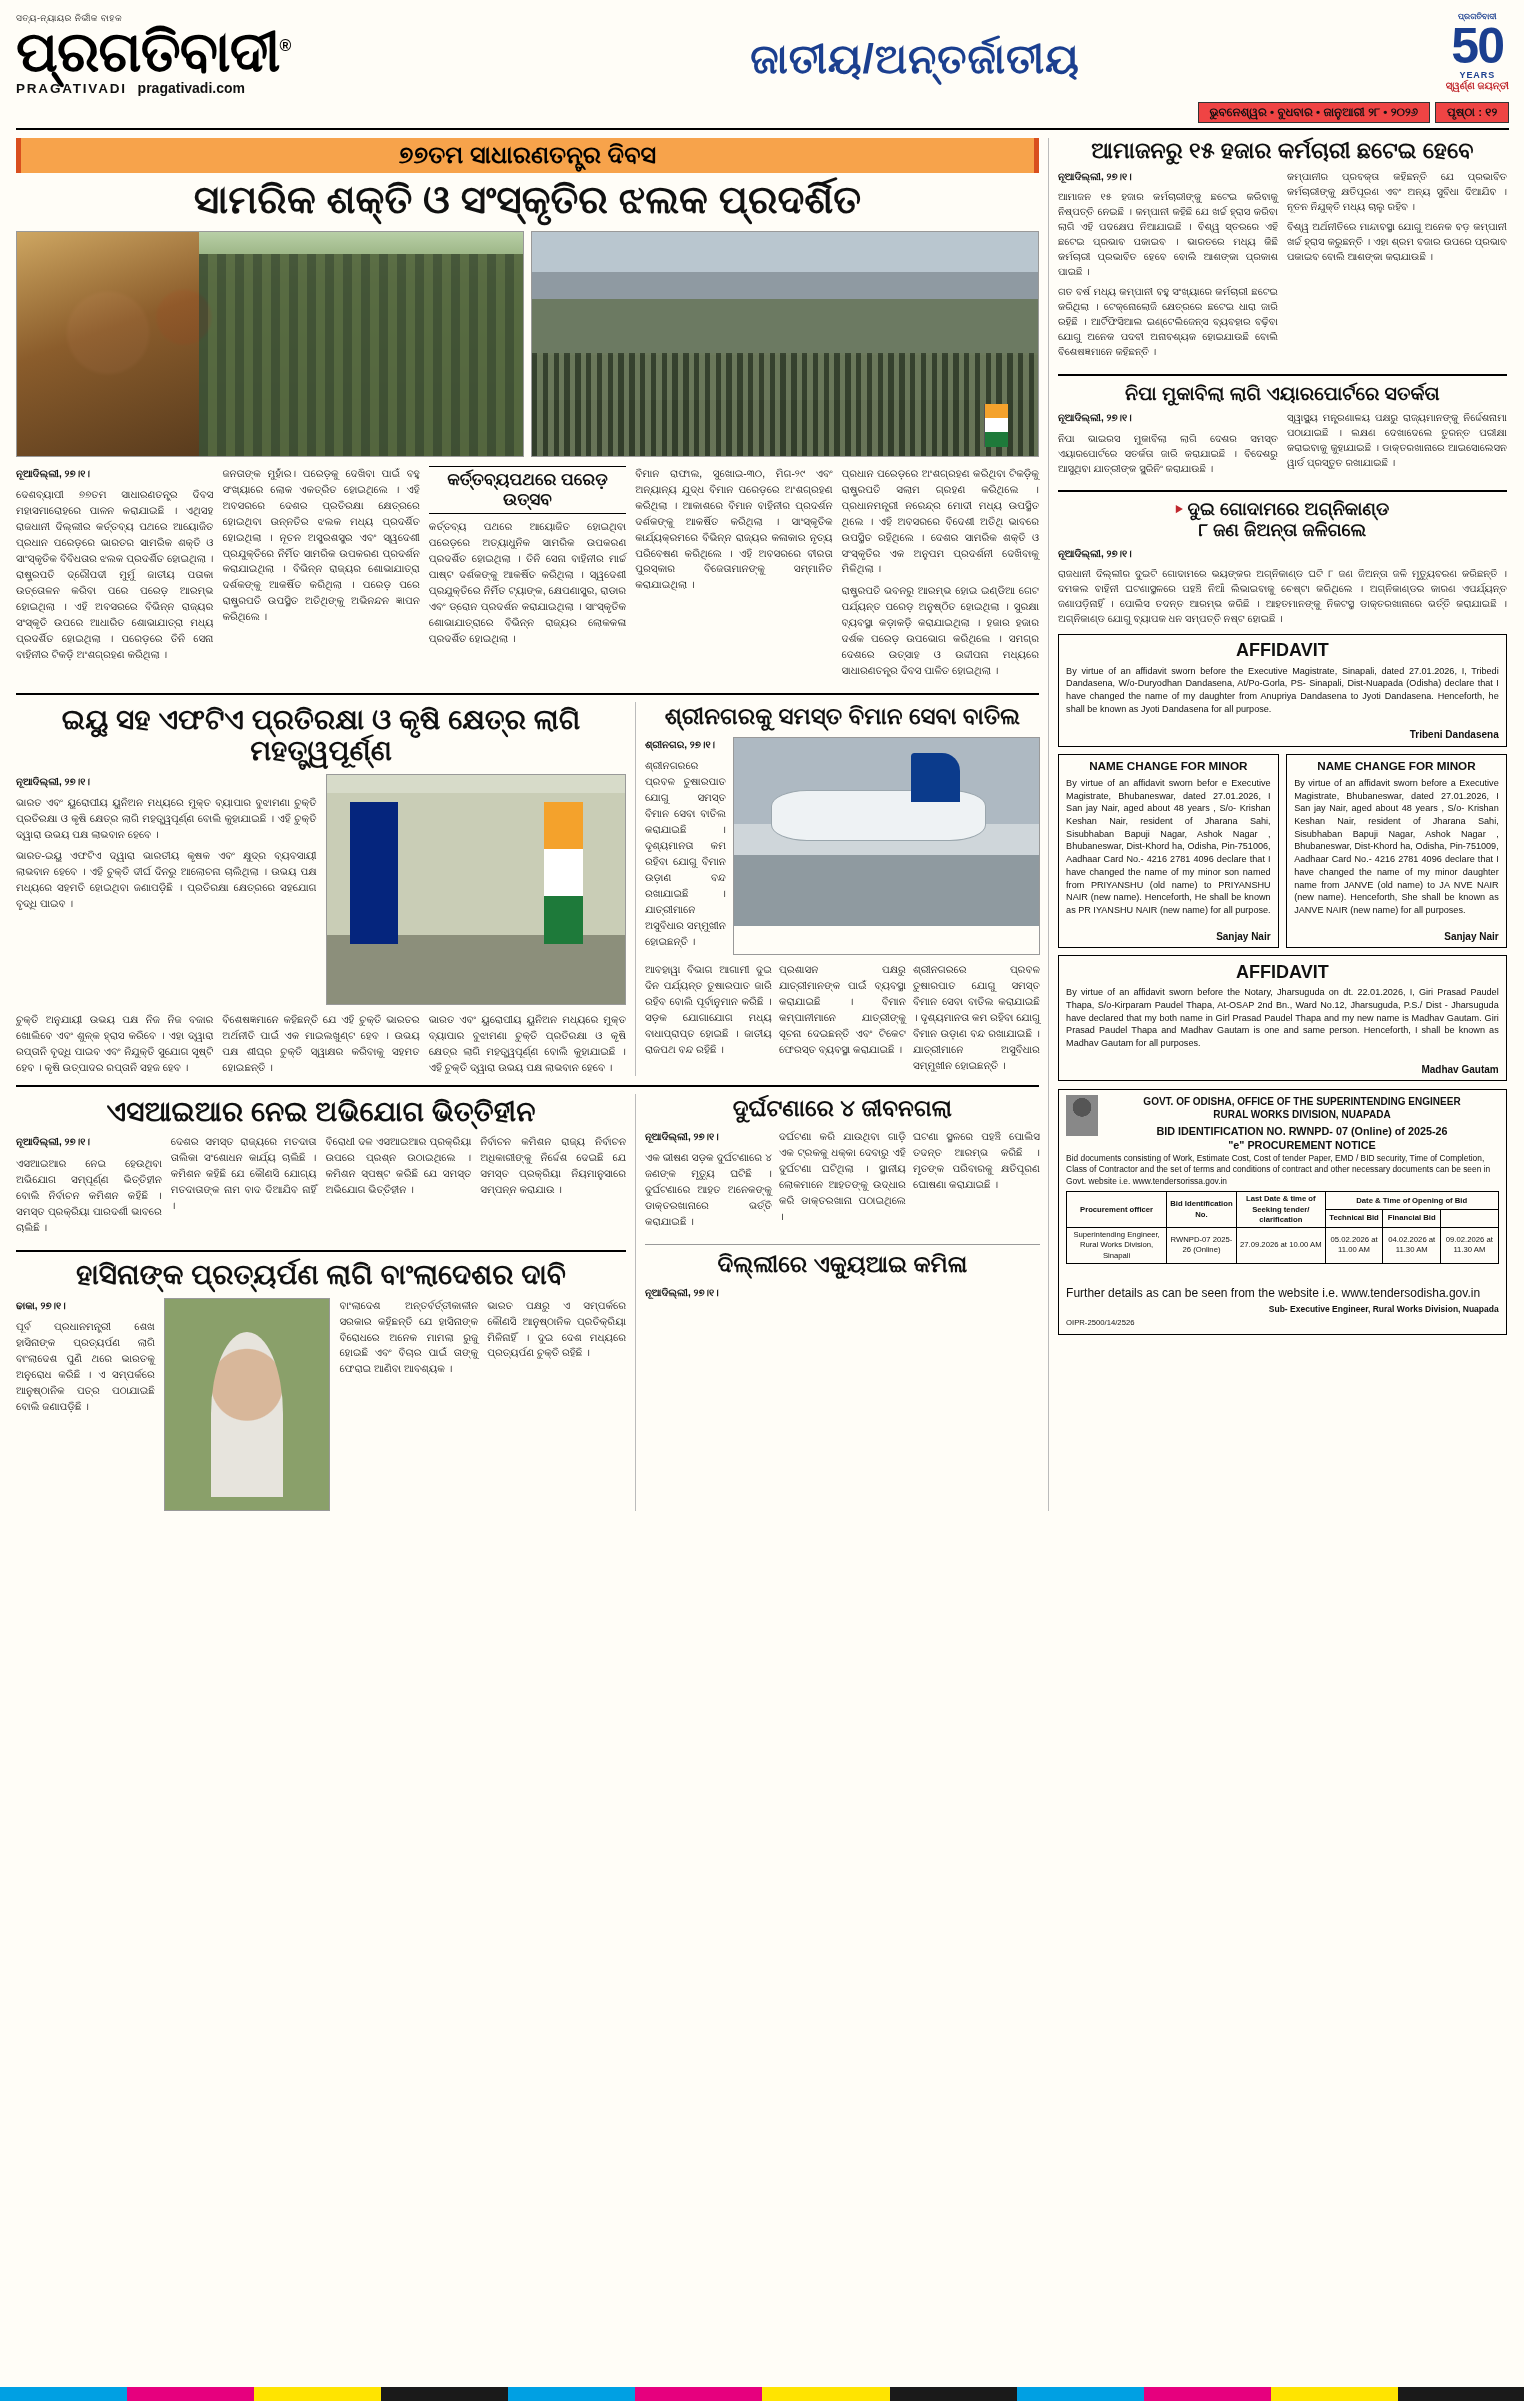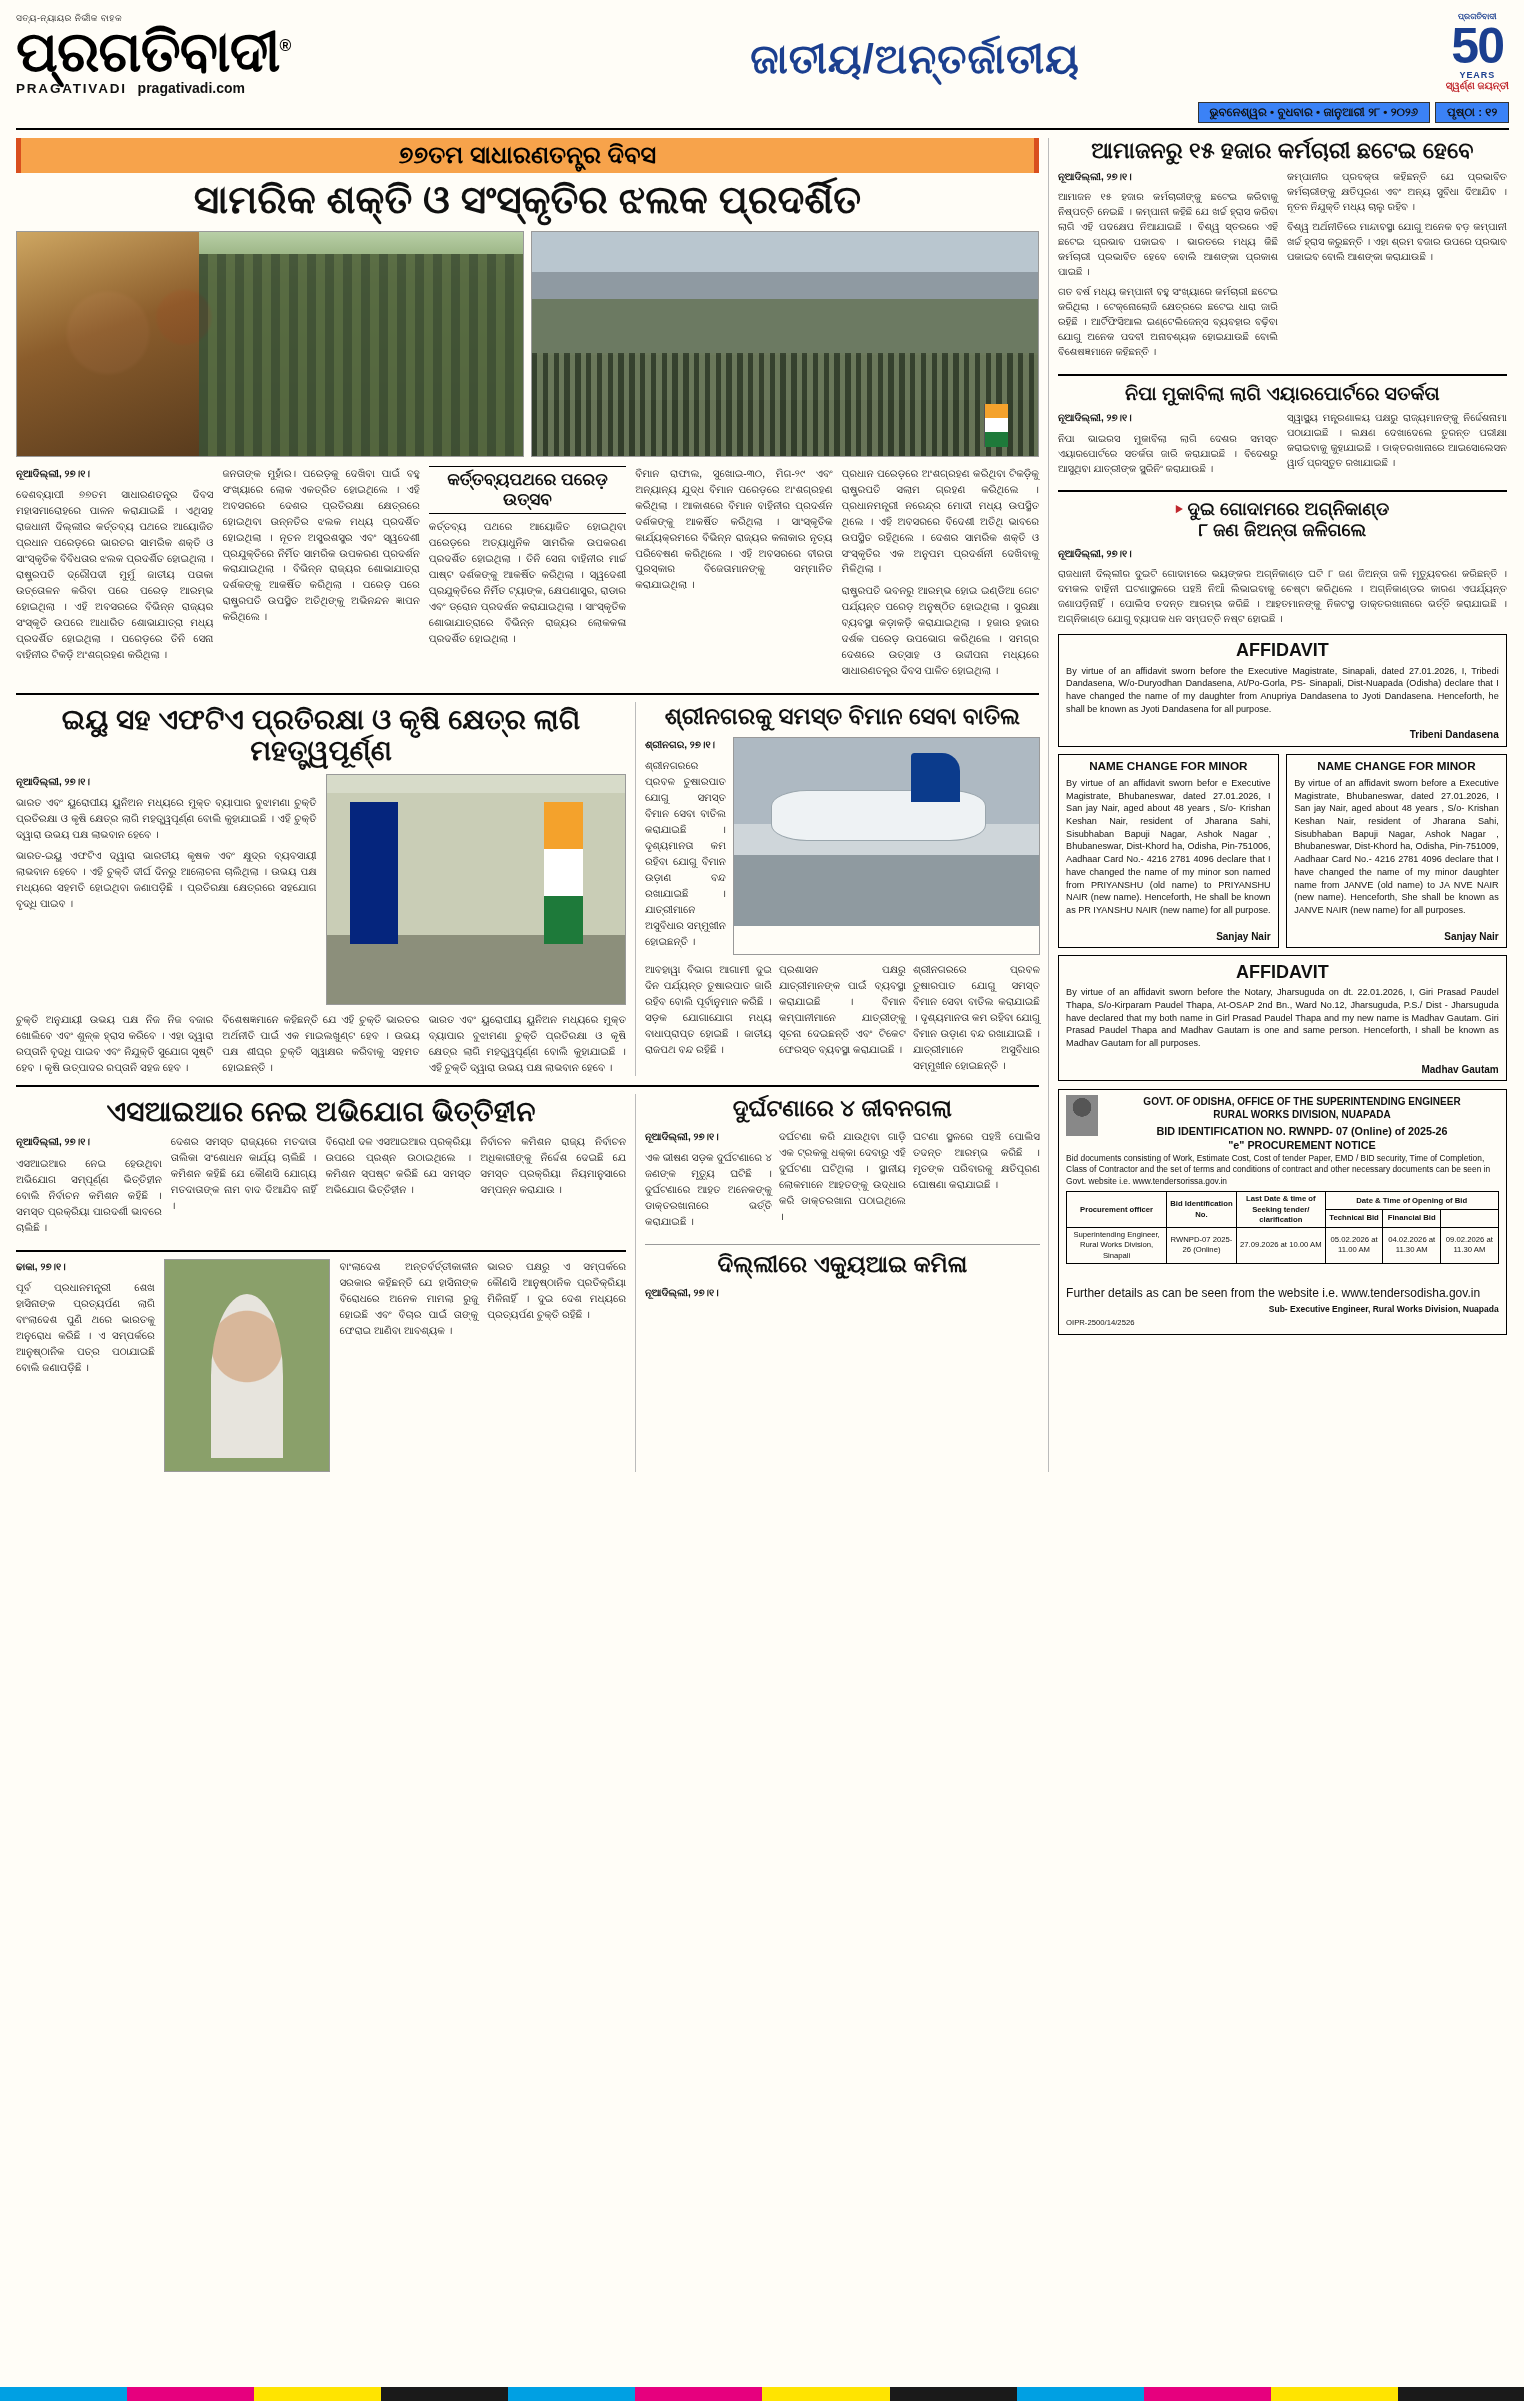--- a/index.html
+++ b/index.html
@@ -48,21 +48,21 @@
   .anniv .num { font-size:50px; font-weight:bold; color:#1b3f8f; letter-spacing:-1.8px; }
   .anniv .yrs { font-size:9px; font-weight:bold; color:#1b3f8f; letter-spacing:0.9px; }
   .anniv .od { font-size:10px; color:#c0272d; font-weight:bold; margin-top:1.8px;}
 
   .dateline {
     display:flex; justify-content:flex-end; gap:0; align-items:stretch;
     margin-top:3.6px;
   }
   .dateline .cell {
     border:0.9px solid #333; padding:2.7px 10.8px; font-size:11.7px; font-weight:bold;
-    background:#3b82f6; margin-left:5.4px;
+    background:#ef4444; margin-left:5.4px;
   }
   .rulebar { height:2.7px; background:#000; margin-top:4.5px; }
 
   
   .grid {
     display:grid;
     grid-template-columns: 1023px 0.9px 449px;
     gap:0 9px;
     margin-top:7.2px;
   }
@@ -368,20 +368,21 @@
               <p><span class="byline">ନୂଆଦିଲ୍ଲୀ, ୨୭।୧।</span></p>
               <p>ଏସଆଇଆର ନେଇ ହେଉଥିବା ଅଭିଯୋଗ ସମ୍ପୂର୍ଣ୍ଣ ଭିତ୍ତିହୀନ ବୋଲି ନିର୍ବାଚନ କମିଶନ କହିଛି । ସମସ୍ତ ପ୍ରକ୍ରିୟା ପାରଦର୍ଶୀ ଭାବରେ ଚାଲିଛି ।</p>
             </div>
             <div class="col">ଦେଶର ସମସ୍ତ ରାଜ୍ୟରେ ମତଦାତା ତାଲିକା ସଂଶୋଧନ କାର୍ଯ୍ୟ ଚାଲିଛି । କମିଶନ କହିଛି ଯେ କୌଣସି ଯୋଗ୍ୟ ମତଦାତାଙ୍କ ନାମ ବାଦ ଦିଆଯିବ ନାହିଁ ।</div>
             <div class="col">ବିରୋଧୀ ଦଳ ଏସଆଇଆର ପ୍ରକ୍ରିୟା ଉପରେ ପ୍ରଶ୍ନ ଉଠାଇଥିଲେ । କମିଶନ ସ୍ପଷ୍ଟ କରିଛି ଯେ ସମସ୍ତ ଅଭିଯୋଗ ଭିତ୍ତିହୀନ ।</div>
             <div class="col">ନିର୍ବାଚନ କମିଶନ ରାଜ୍ୟ ନିର୍ବାଚନ ଅଧିକାରୀଙ୍କୁ ନିର୍ଦ୍ଦେଶ ଦେଇଛି ଯେ ସମସ୍ତ ପ୍ରକ୍ରିୟା ନିୟମାନୁସାରେ ସମ୍ପନ୍ନ କରାଯାଉ ।</div>
           </div>
 
           <div class="hr-thick"></div>
 
+          <div class="sec-head">ହାସିନାଙ୍କ ପ୍ରତ୍ୟର୍ପଣ ଲାଗି ବାଂଲାଦେଶର ଦାବି</div>
           <div style="display:grid; grid-template-columns:1fr 1.2fr 1fr 1fr; gap:0 9px;">
             <div class="col">
               <p><span class="byline">ଢାକା, ୨୭।୧।</span></p>
               <p>ପୂର୍ବ ପ୍ରଧାନମନ୍ତ୍ରୀ ଶେଖ ହାସିନାଙ୍କ ପ୍ରତ୍ୟର୍ପଣ ଲାଗି ବାଂଲାଦେଶ ପୁଣି ଥରେ ଭାରତକୁ ଅନୁରୋଧ କରିଛି । ଏ ସମ୍ପର୍କରେ ଆନୁଷ୍ଠାନିକ ପତ୍ର ପଠାଯାଇଛି ବୋଲି ଜଣାପଡ଼ିଛି ।</p>
             </div>
             <div>
               <div class="photo">
                 <div class="ph-hasina"></div>
               </div>
             </div>

